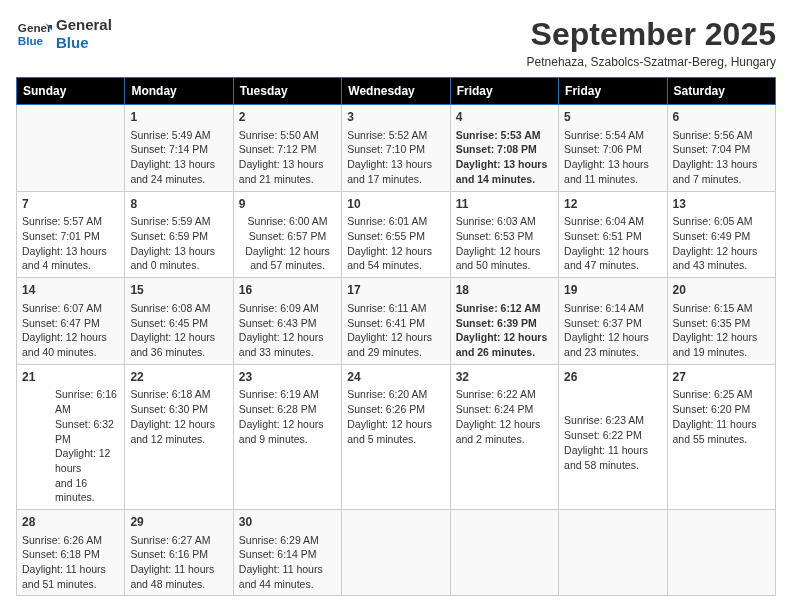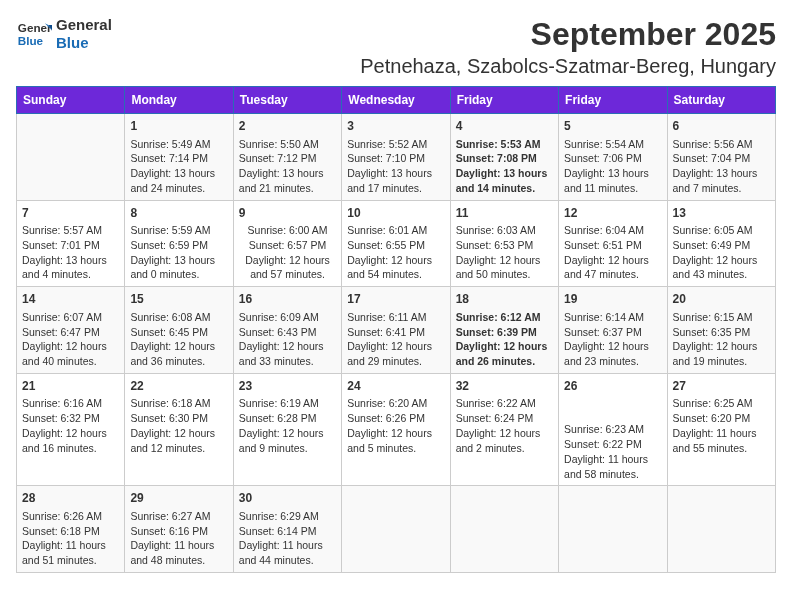--- a/index.html
+++ b/index.html
@@ -34,31 +34,31 @@
     }
     .title-area {
       text-align: right;
     }
     .month-title {
       font-size: 32px;
       font-weight: bold;
       color: #333;
     }
     .location-title {
-      font-size: 20px;
+      font-size: 12px;
       color: #333;
       margin-top: 2px;
     }
     table {
       width: 100%;
       border-collapse: collapse;
       font-size: 11px;
     }
     thead tr th {
-      background-color: #6d28d9;
+      background-color: #000000;
       color: #fff;
       font-weight: bold;
       text-align: left;
       padding: 6px 6px;
       border: 1px solid #2a6db5;
       font-size: 12px;
     }
     tbody tr td {
       vertical-align: top;
       border: 1px solid #ccc;
@@ -271,21 +271,21 @@
           <span class="day-number">20</span>
           <div class="day-info" style="white-space: pre-line;">Sunrise: 6:15 AM
 Sunset: 6:35 PM
 Daylight: 12 hours
 and 19 minutes.</div>
         </td>
       </tr>
       <tr>
         <td>
           <span class="day-number">21</span>
-          <div class="day-info" style="white-space: pre-line;">Sunrise: 6:16 AM
+          <div class="day-info" style="white-space: pre-line; margin-left: 33px;">Sunrise: 6:16 AM
 Sunset: 6:32 PM
 Daylight: 12 hours
 and 16 minutes.</div>
         </td>
         <td>
           <span class="day-number">22</span>
           <div class="day-info" style="white-space: pre-line;">Sunrise: 6:18 AM
 Sunset: 6:30 PM
 Daylight: 12 hours
 and 12 minutes.</div>

